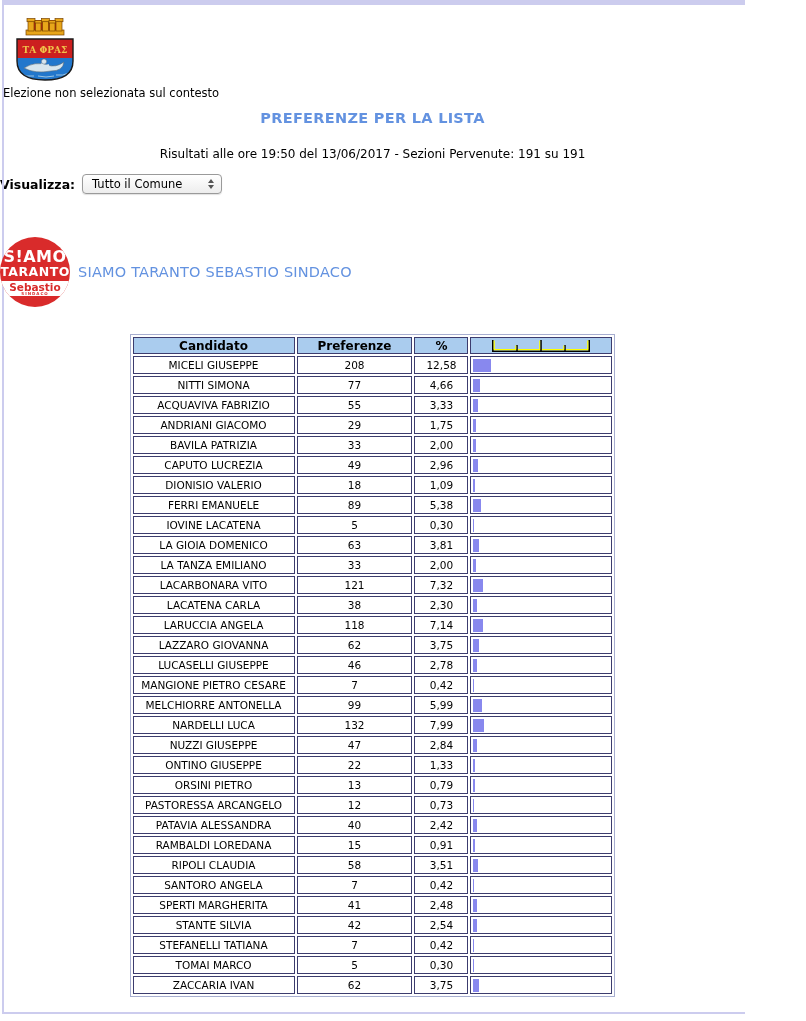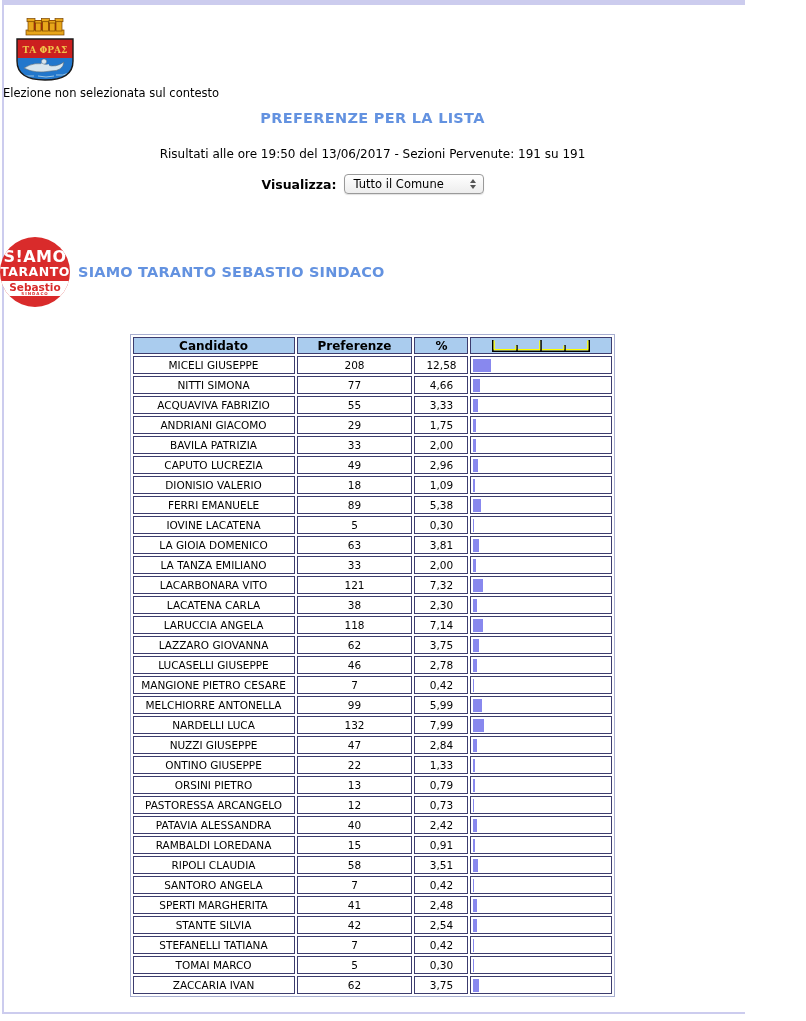--- a/index.html
+++ b/index.html
@@ -15,21 +15,21 @@
   .frame-bottom { position:absolute; left:2px;  top:1012px; width:793px; height:2px; background:#ccccee; }
 
   .crest { position:absolute; left:14px; top:8px; width:62px; height:74px; }
   .status-text { position:absolute; left:3px; top:86px; font-size:11.5px; }
 
   .content { padding-top:110px; text-align:center; }
 
   .page-title { color:#6392e0; font-weight:bold; font-size:14.5px; letter-spacing:0.3px; }
   .results-line { margin-top:21px; font-weight:normal; font-size:12px; }
 
-  .filter-row { margin-top:13px; display:flex; justify-content:center; align-items:center; gap:7px; }
+  .filter-row { margin-top:13px; display:flex; justify-content:flex-start; align-items:center; gap:7px; }
   .filter-label { font-weight:bold; font-size:12.5px; }
   .select-box {
     position:relative; display:inline-flex; align-items:center;
     width:140px; height:20px; box-sizing:border-box;
     border:1px solid #9a9a9a; border-radius:4px;
     background:linear-gradient(#ffffff,#ededed);
     box-shadow:0 1px 1px rgba(0,0,0,0.12);
     font-size:11.5px; padding-left:9px; cursor:default;
   }
   .select-arrows { position:absolute; right:7px; top:4px; display:flex; flex-direction:column; gap:2px; }
@@ -42,21 +42,21 @@
     position:relative; overflow:hidden; flex:0 0 auto; color:#fff; font-weight:bold;
   }
   .logo-l1 { font-size:16px; line-height:16px; margin-top:12px; letter-spacing:0.5px; }
   .logo-l2 { font-size:12.5px; line-height:13px; letter-spacing:0.5px; }
   .logo-band {
     position:absolute; left:0; right:0; top:44px; height:15px; background:#fff;
     display:flex; flex-direction:column; align-items:center; justify-content:center;
   }
   .logo-band .band-main { color:#d92b2b; font-size:10.5px; line-height:10px; font-weight:bold; }
   .logo-band .band-sub  { color:#d92b2b; font-size:4px; line-height:4px; letter-spacing:1px; }
-  .list-name { color:#6392e0; font-weight:bold; font-size:14.5px; letter-spacing:0.2px; }
+  .list-name { color:#6392e0; font-weight:normal; font-size:14.5px; letter-spacing:0.2px; }
 
   table.results {
     margin:27px auto 0; border-collapse:separate; border-spacing:2px;
     border:1px solid #a7aed0; background:#fff;
   }
   table.results th {
     background:#aaccee; border:1px solid #3c3c6e; height:15px;
     font-size:12px; font-weight:bold; padding:0 20px; text-align:center;
   }
   table.results td {

